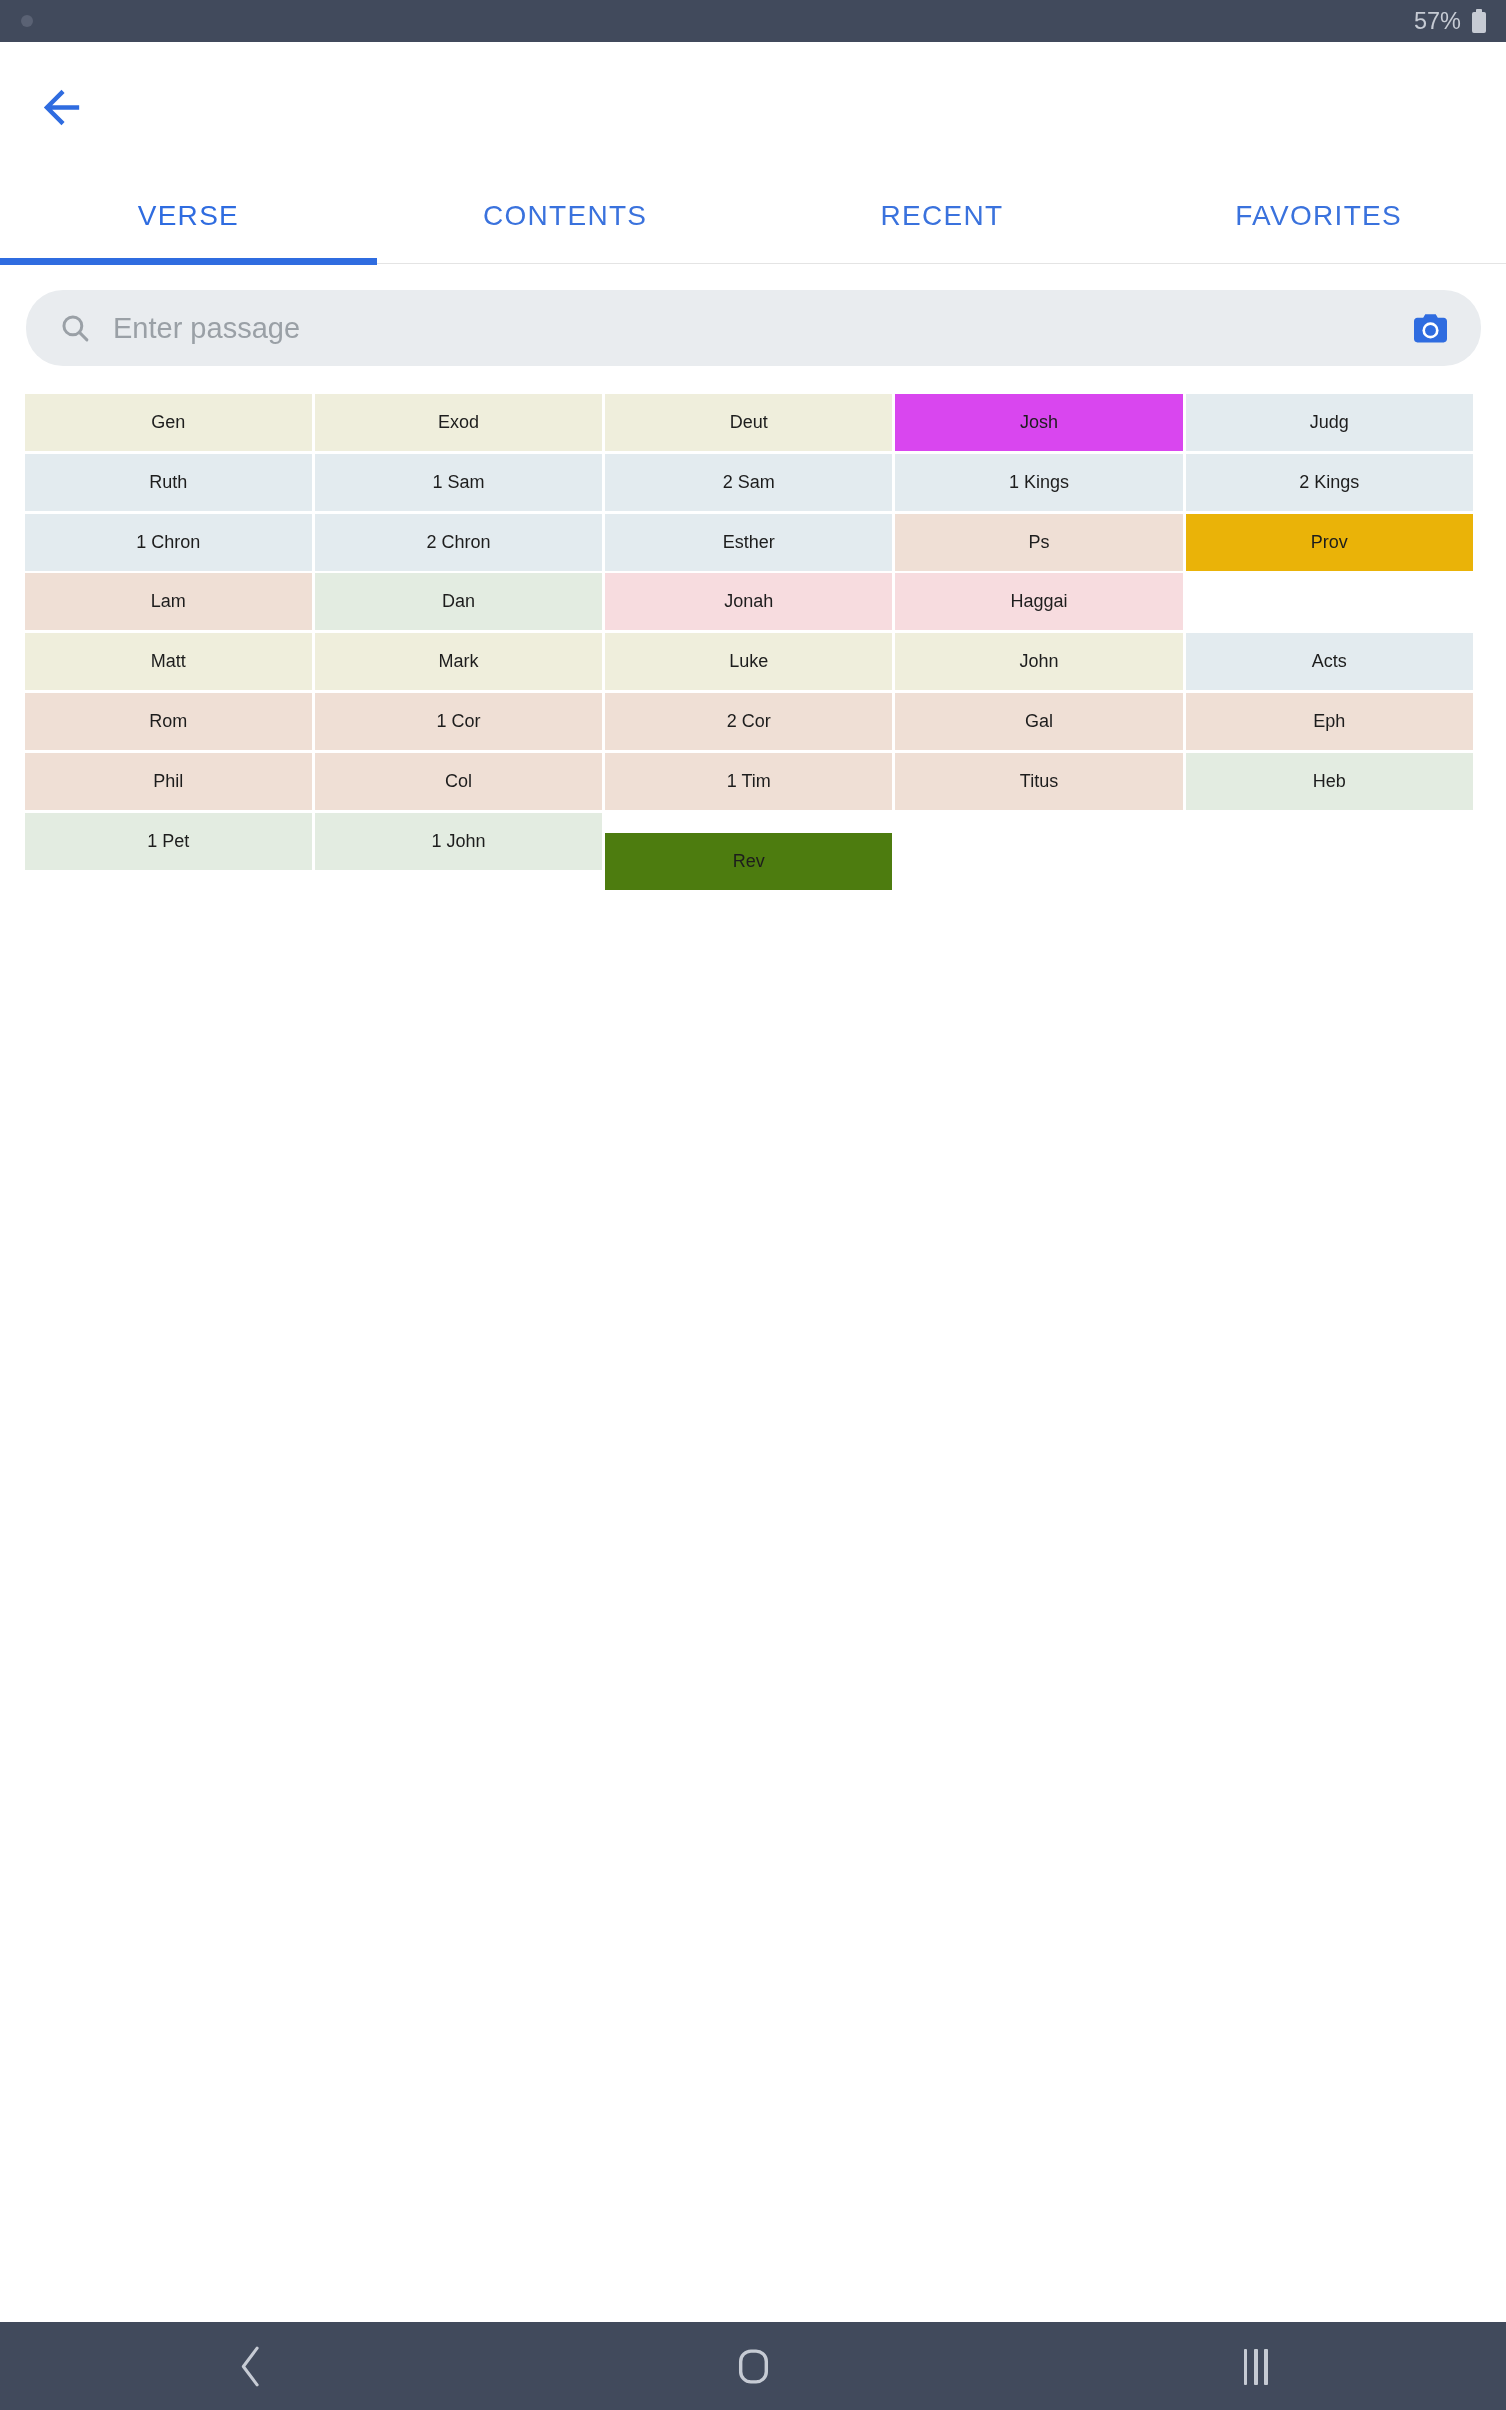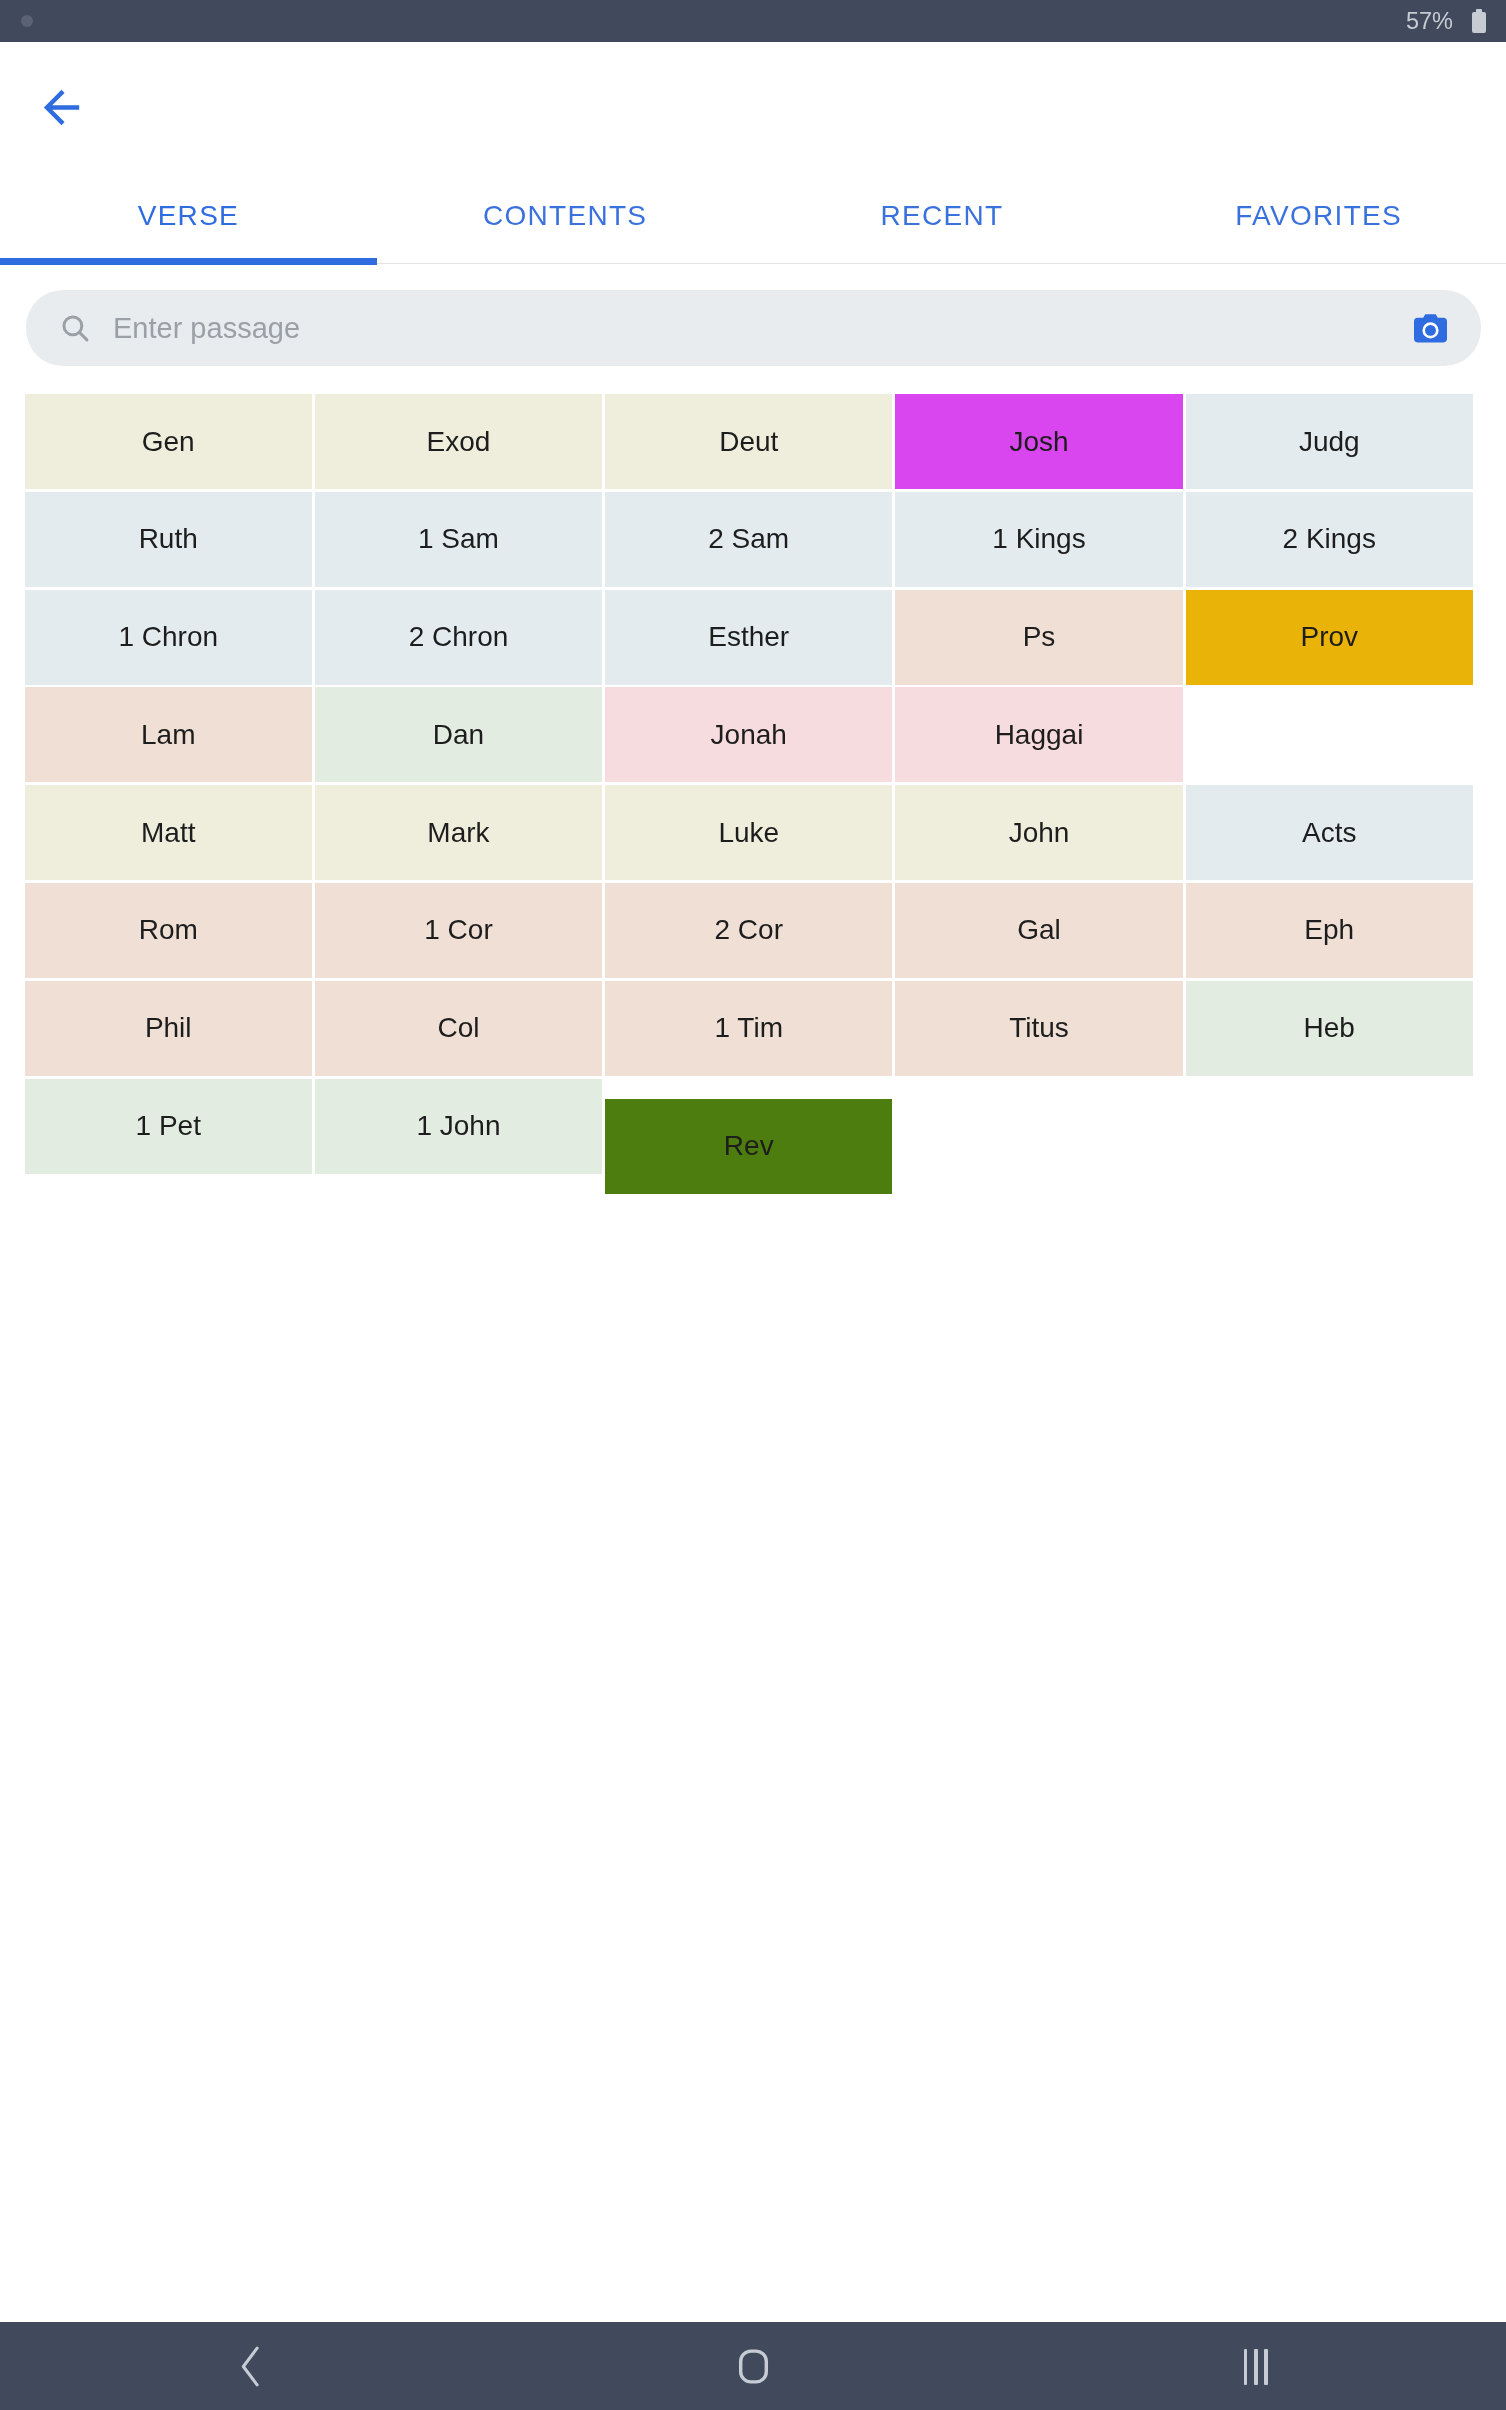--- a/index.html
+++ b/index.html
@@ -31,21 +31,21 @@
   }
   .notif-dot {
     width: 12.2px;
     height: 12.2px;
     border-radius: 50%;
     background: #5a6274;
   }
   #status-right {
     display: flex;
     align-items: center;
-    gap: 19px;
+    gap: 11px;
   }
   #battery-pct {
     color: #c6cbd4;
     font-size: 23.5px;
     letter-spacing: 0px;
   }
   .battery-glyph {
     width: 14px;
     height: 23.5px;
     position: relative;
@@ -151,25 +151,25 @@
   }
 
   
   #book-grid {
     margin: 28px 34px 0 24.5px;
     display: grid;
     grid-template-columns: repeat(5, 1fr);
     gap: 2.8px 2.8px;
   }
   .book-cell {
-    height: 95px;
-    display: flex;
-    align-items: center;
-    justify-content: center;
-    font-size: 28px;
+    height: 57px;
+    display: flex;
+    align-items: center;
+    justify-content: center;
+    font-size: 18px;
     color: #1d1d1d;
     cursor: pointer;
     user-select: none;
   }
   .book-cell.empty {
     background: #ffffff !important;
     cursor: default;
   }
 
   

